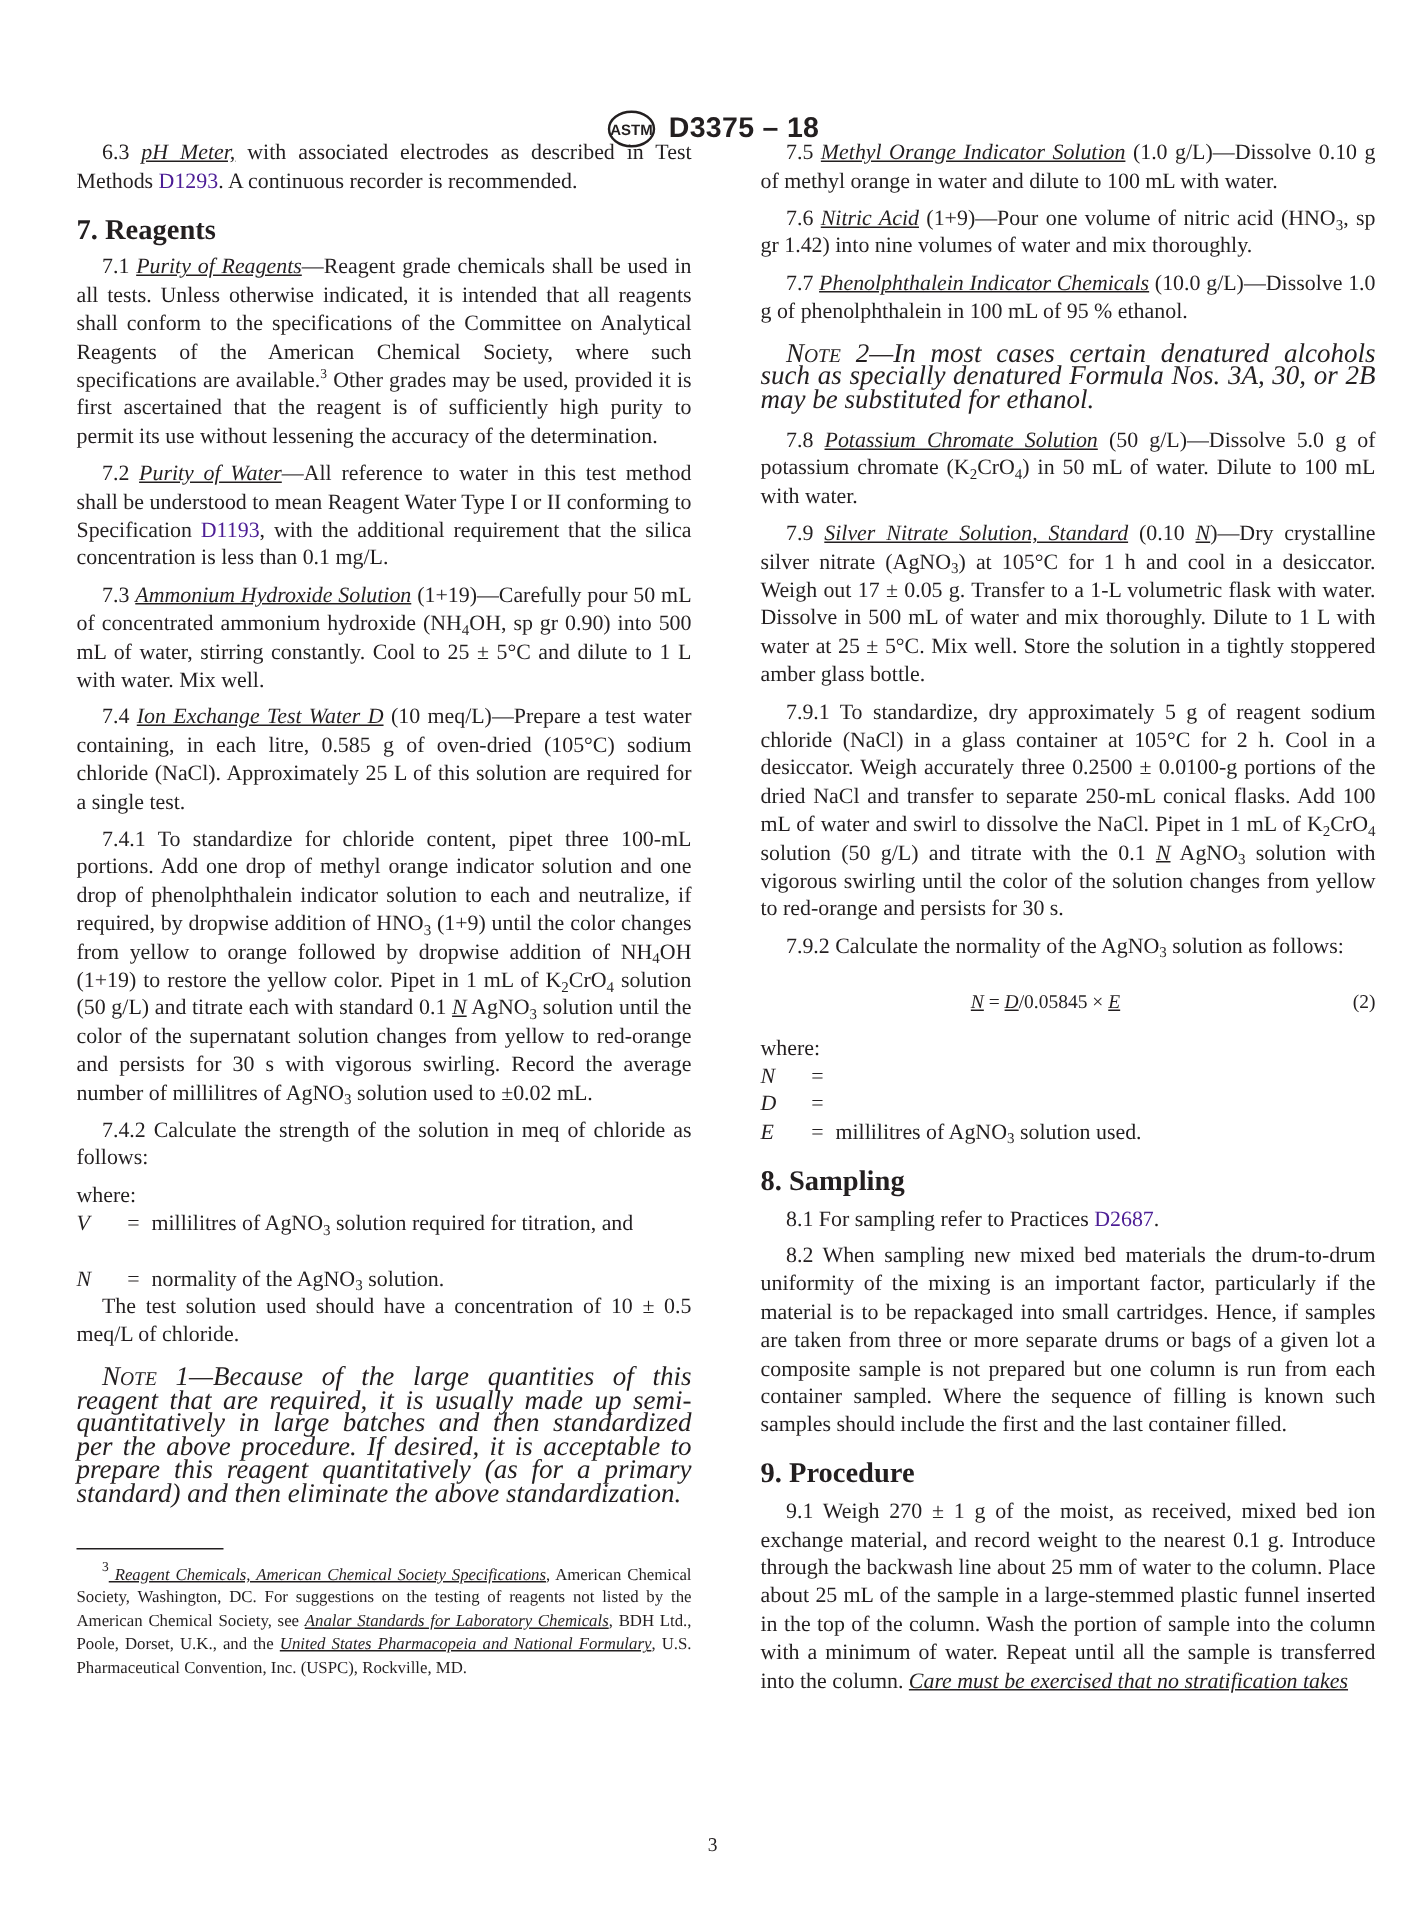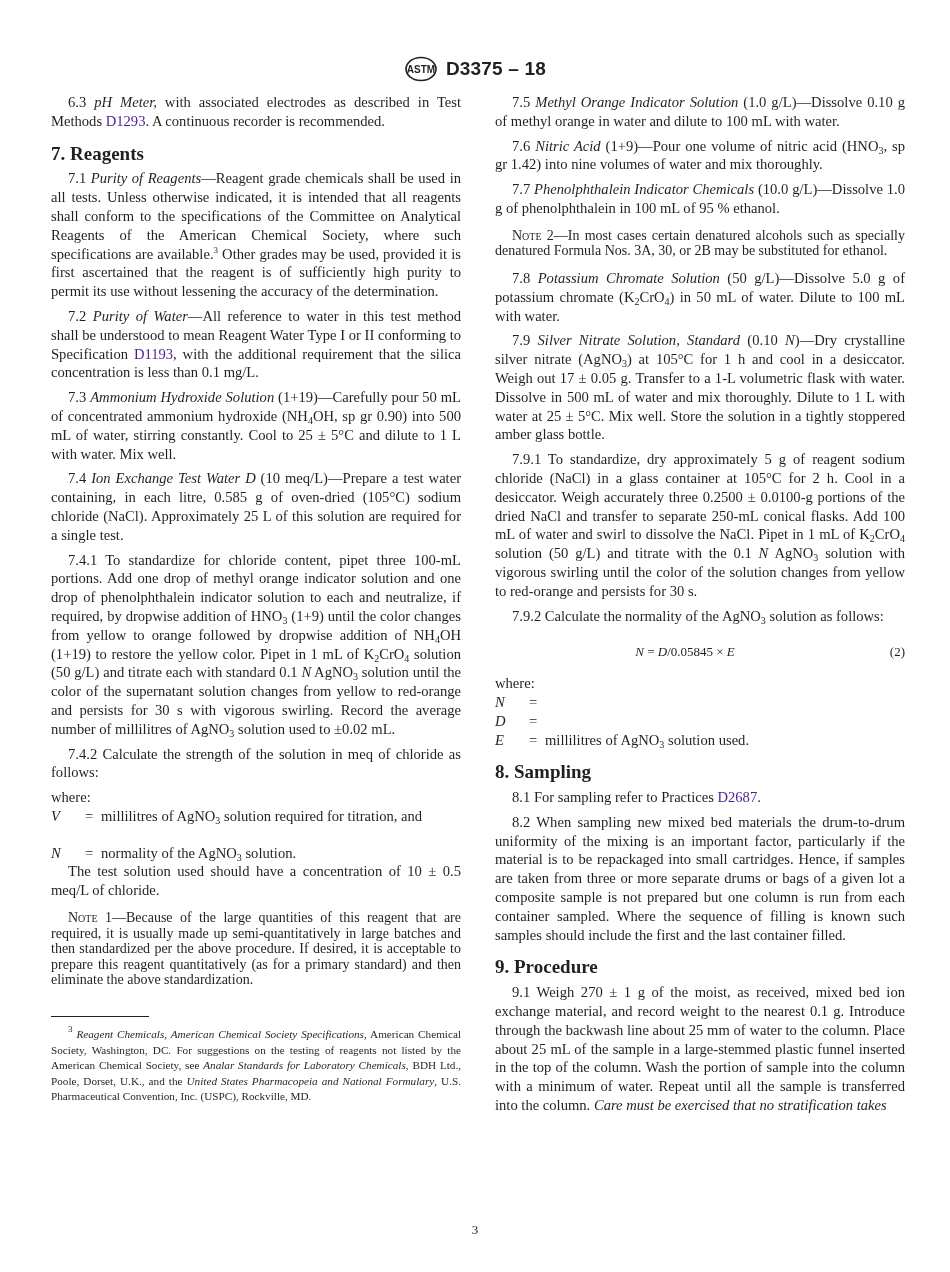--- a/index.html
+++ b/index.html
@@ -1,39 +1,39 @@
 <!DOCTYPE html>
 <html><head>
 <meta charset="utf-8">
 <style>
   html, body { margin: 0; padding: 0; background: #ffffff; }
   body { width: 950px; height: 1272px; position: relative; overflow: hidden;
          font-family: "Liberation Serif", "DejaVu Serif", serif; color: #231f20; }
-  .header { position: absolute; top: 56px; left: 0; width: 950px; text-align: center; }
+  .header { position: absolute; top: 73px; left: 0; width: 950px; text-align: center; }
   .header-inner { display: inline-flex; align-items: center; gap: 8px; }
   .logo { width: 34px; height: 26px; }
   .doc-id { font-family: "Liberation Sans", "DejaVu Sans", sans-serif; font-weight: bold; font-size: 19px; letter-spacing: 0.2px; }
   .col { position: absolute; top: 93px; width: 410px; font-size: 14.6px; line-height: 18.8px; }
   .col-left { left: 51px; }
-  .col-right { left: 495px; }
+  .col-right { left: 507px; }
   p { margin: 0 0 6px 0; text-align: justify; text-indent: 17px; }
   p.noindent { text-indent: 0; }
   .sec-head { font-weight: bold; font-size: 19px; margin: 14px 0 6px 0; text-indent: 0; }
-  i { font-style: italic; }
+  i { font-style: italic; text-decoration: underline; }
   .link { color: #4c1d95; }
   sub { font-size: 10px; line-height: 0; vertical-align: -3px; }
   sup { font-size: 9px; line-height: 0; vertical-align: 6px; }
   .eq { display: flex; justify-content: space-between; margin: 18px 0 12px 0; font-size: 13px; align-items: flex-end; }
   .eq .eq-body { flex: 1; text-align: center; }
   .eq .eq-num { width: 30px; text-align: right; }
   .where-row { display: flex; margin: 0; }
   .where-sym { width: 26px; font-style: italic; }
   .where-eq { width: 24px; text-align: center; }
   .where-def { flex: 1; }
-  .note { font-size: 14px; line-height: 15.6px; text-indent: 17px; text-align: justify; margin: 10px 0 10px 0; }
+  .note { font-size: 18px; line-height: 15.6px; text-indent: 17px; text-align: justify; margin: 10px 0 10px 0; font-style: italic; }
   .note .sc { font-variant: small-caps; }
   .footnote-rule { width: 98px; border-top: 1px solid #231f20; margin: 28px 0 10px 0; }
   .footnote { font-size: 11.2px; line-height: 15.6px; text-indent: 17px; text-align: justify; }
   .page-num { position: absolute; top: 1222px; left: 0; width: 950px; text-align: center; font-size: 13px; }
 </style>
 </head>
 <body>
 
 <div class="header">
   <div class="header-inner">

